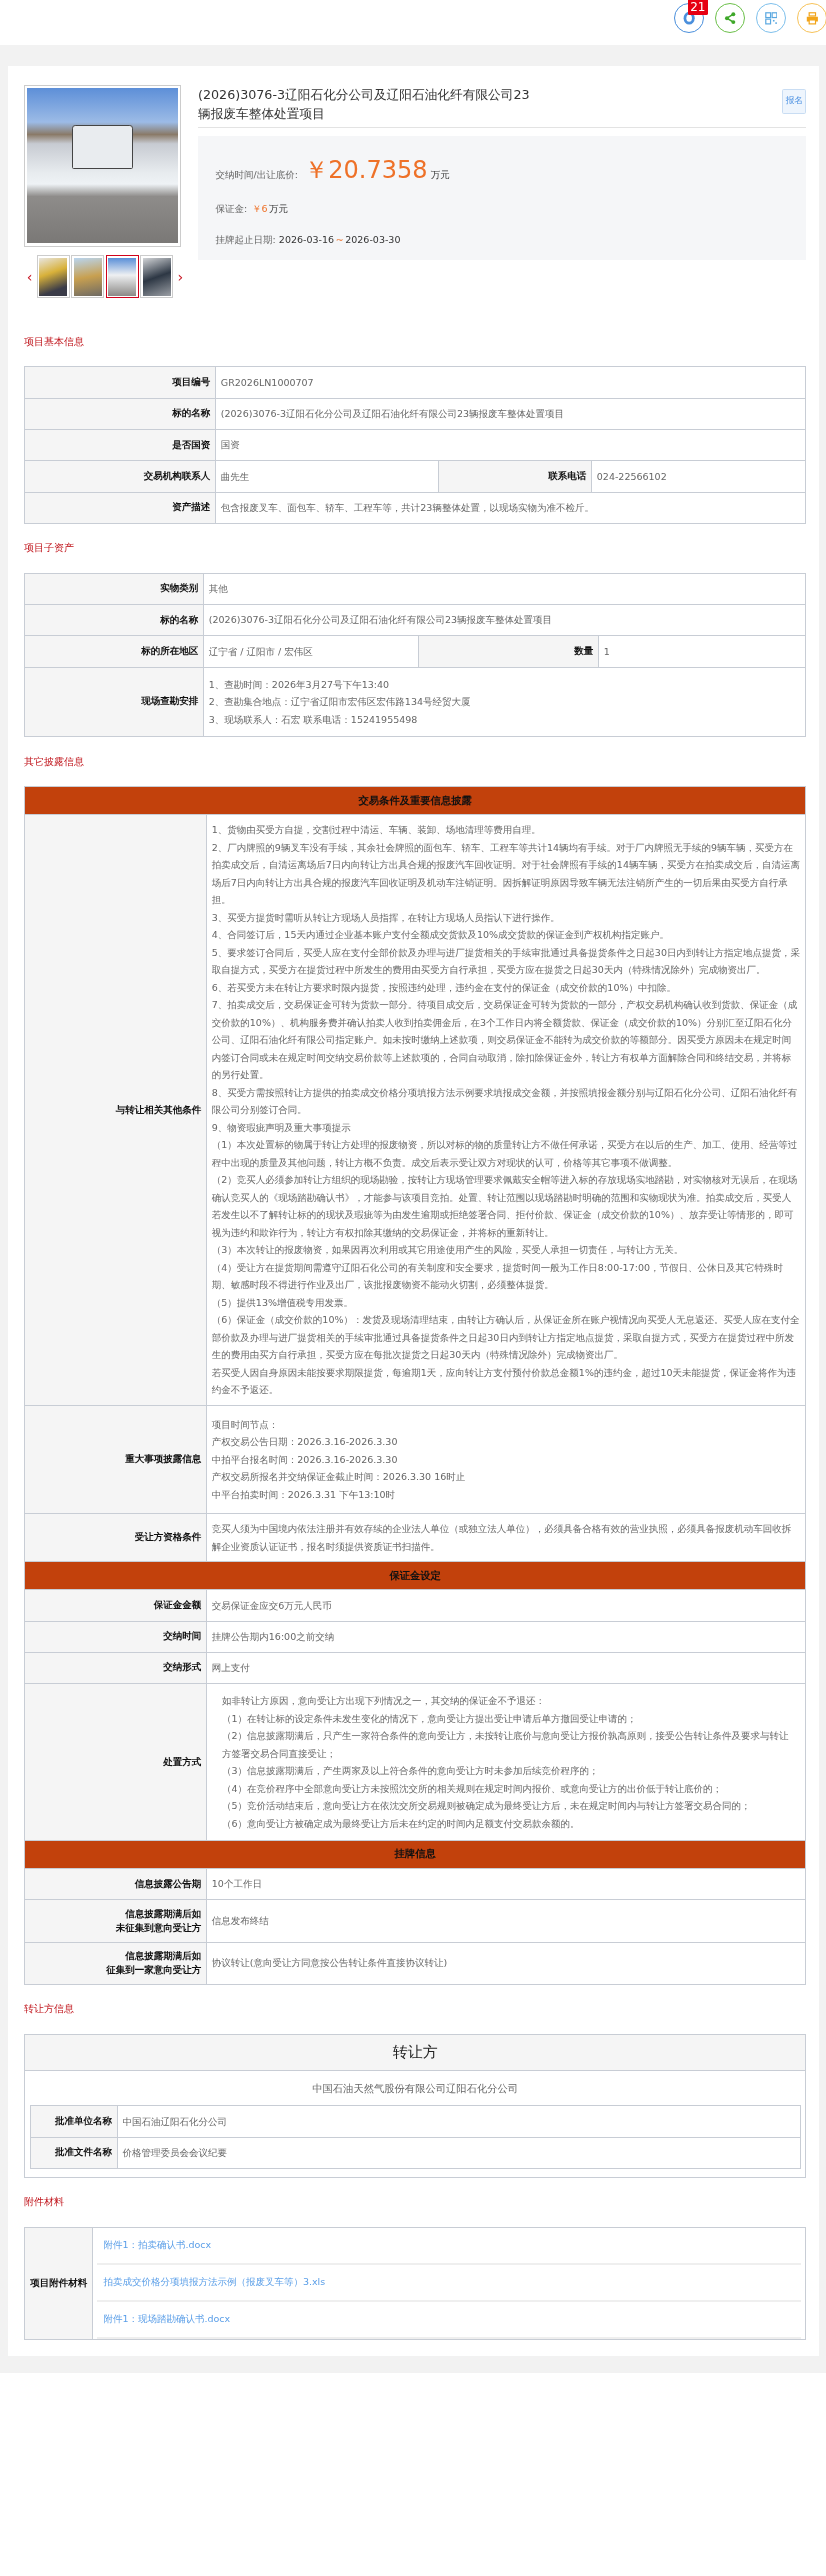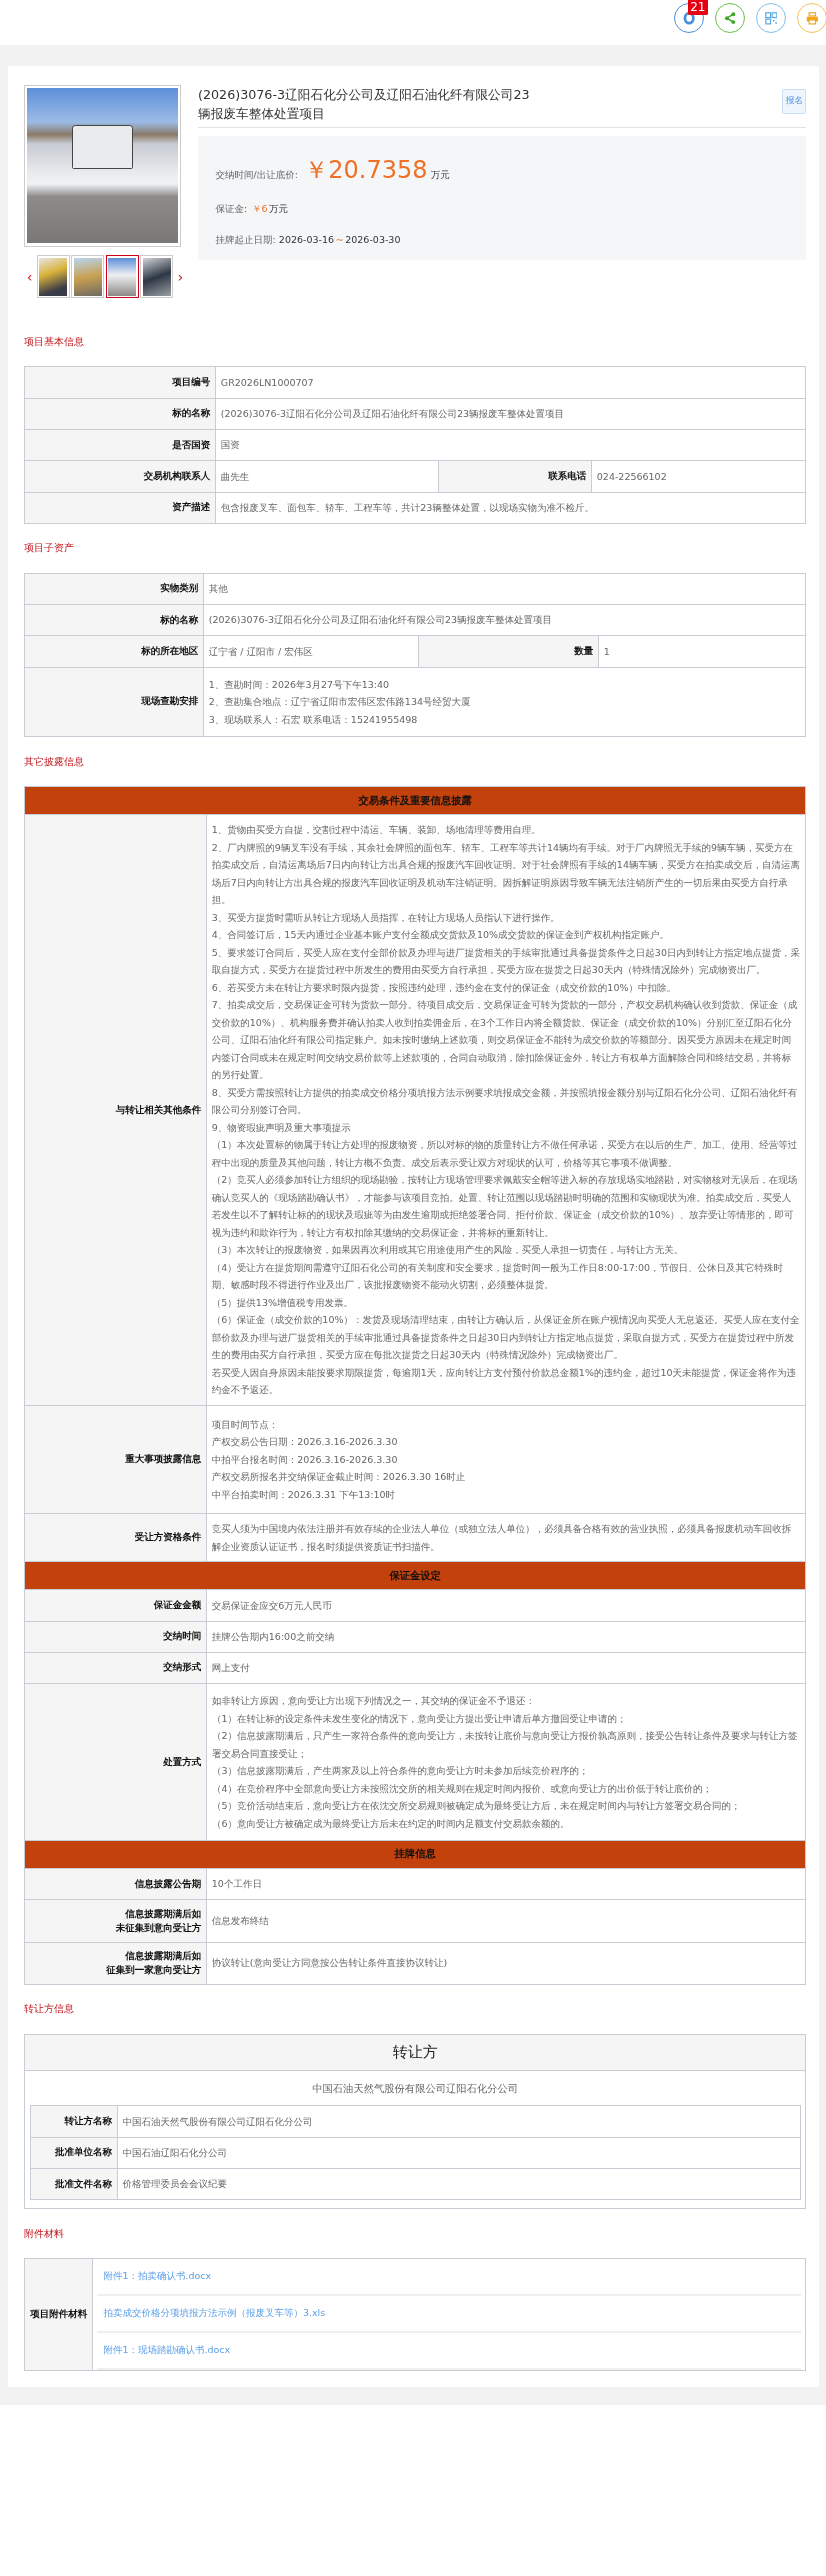--- a/index.html
+++ b/index.html
@@ -261,21 +261,21 @@
       <tr>
               <td class="k">交纳时间</td>
               <td class="v" colspan="3">挂牌公告期内16:00之前交纳</td>
             </tr>
       <tr>
               <td class="k">交纳形式</td>
               <td class="v" colspan="3">网上支付</td>
             </tr>
       <tr>
               <td class="k">处置方式</td>
-              <td class="v pre" colspan="3" style="padding:8px 5px;">如非转让方原因，意向受让方出现下列情况之一，其交纳的保证金不予退还：
+              <td class="v pre" colspan="3" style="padding:8px 15px;">如非转让方原因，意向受让方出现下列情况之一，其交纳的保证金不予退还：
 （1）在转让标的设定条件未发生变化的情况下，意向受让方提出受让申请后单方撤回受让申请的；
 （2）信息披露期满后，只产生一家符合条件的意向受让方，未按转让底价与意向受让方报价孰高原则，接受公告转让条件及要求与转让方签署交易合同直接受让；
 （3）信息披露期满后，产生两家及以上符合条件的意向受让方时未参加后续竞价程序的；
 （4）在竞价程序中全部意向受让方未按照沈交所的相关规则在规定时间内报价、或意向受让方的出价低于转让底价的；
 （5）竞价活动结束后，意向受让方在依沈交所交易规则被确定成为最终受让方后，未在规定时间内与转让方签署交易合同的；
 （6）意向受让方被确定成为最终受让方后未在约定的时间内足额支付交易款余额的。</td>
             </tr>
       <tr class="h">
               <td colspan="4">挂牌信息</td>
             </tr>
@@ -297,24 +297,20 @@
         </table>
   </div>
 
   <h3 class="sec-title">转让方信息</h3>
   <div class="block owner-wrap">
     <div class="owner-head">转让方</div>
     <div class="owner-name">中国石油天然气股份有限公司辽阳石化分公司</div>
     <div class="owner-inner">
       <table class="kv t-owner">
         <tbody>
-              <tr>
-                <td class="k">转让方名称</td>
-                <td class="v">中国石油天然气股份有限公司辽阳石化分公司</td>
-              </tr>
         <tr>
                 <td class="k">批准单位名称</td>
                 <td class="v">中国石油辽阳石化分公司</td>
               </tr>
         <tr>
                 <td class="k">批准文件名称</td>
                 <td class="v">价格管理委员会会议纪要</td>
               </tr>
       </tbody>
           </table>

